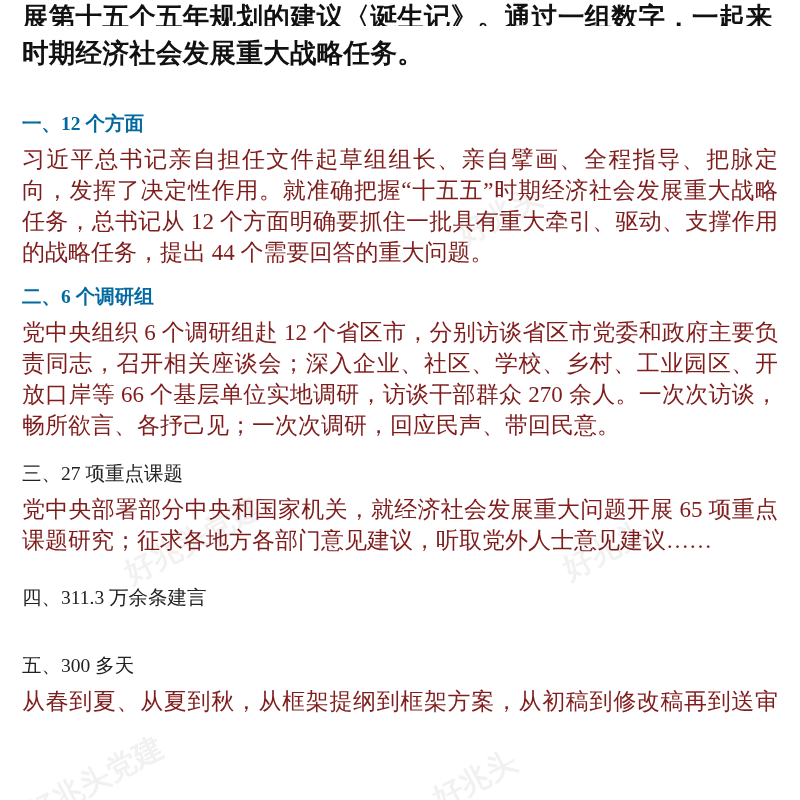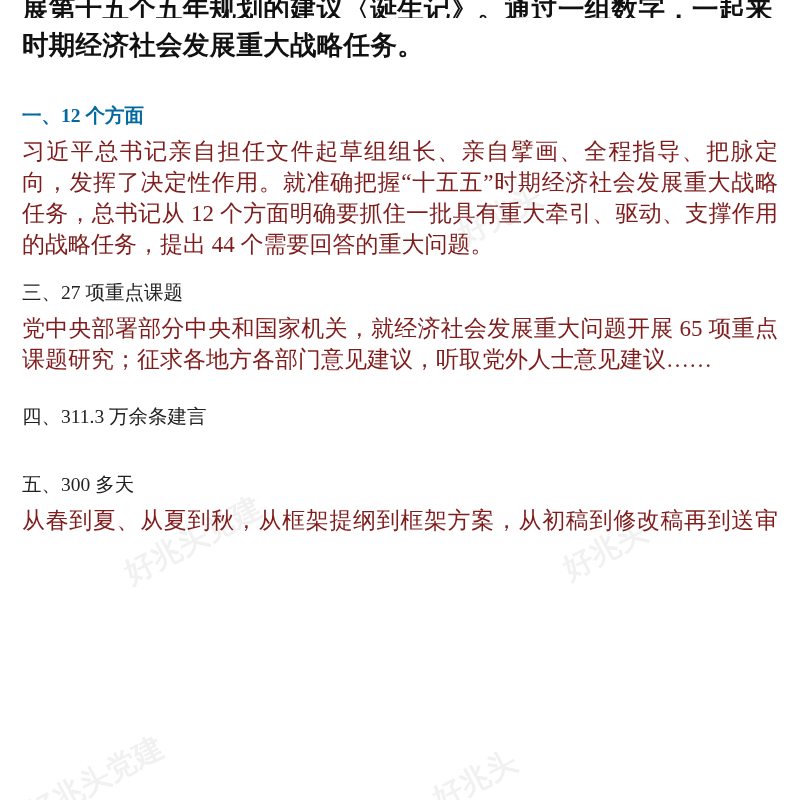--- a/index.html
+++ b/index.html
@@ -41,21 +41,21 @@
   .wm4 { left: 20px; top: 760px; font-size: 30px; }
   .wm5 { left: 430px; top: 760px; font-size: 30px; }
 
   .lead {
     font-size: 26.5px;
     line-height: 46px;
     letter-spacing: 0.3px;
     font-weight: bold;
     color: #111;
     margin: 0;
-    padding-top: 4px;
+    padding-top: 12px;
   }
   .lead-line1 {
     position: relative;
     top: -18px;
     white-space: nowrap;
     overflow: hidden;
     height: 32px;
   }
   .lead-line2 {
     position: relative;
@@ -107,20 +107,24 @@
   <div class="lead">
     <div class="lead-line1">展第十五个五年规划的建议〈诞生记》。通过一组数字，一起来</div>
     <div class="lead-line2">时期经济社会发展重大战略任务。</div>
   </div>
 
   <div class="section s1">
     <h2 class="sec-head">一、12 个方面</h2>
     <p class="sec-body">习近平总书记亲自担任文件起草组组长、亲自擘画、全程指导、把脉定向，发挥了决定性作用。就准确把握“十五五”时期经济社会发展重大战略任务，总书记从 12 个方面明确要抓住一批具有重大牵引、驱动、支撑作用的战略任务，提出 44 个需要回答的重大问题。</p>
   </div>
 
+  <div class="section s2">
+    <h2 class="sec-head">二、6 个调研组</h2>
+    <p class="sec-body">党中央组织 6 个调研组赴 12 个省区市，分别访谈省区市党委和政府主要负责同志，召开相关座谈会；深入企业、社区、学校、乡村、工业园区、开放口岸等 66 个基层单位实地调研，访谈干部群众 270 余人。一次次访谈，畅所欲言、各抒己见；一次次调研，回应民声、带回民意。</p>
+  </div>
 
   <div class="section s3">
     <h2 class="sec-head thin">三、27 项重点课题</h2>
     <p class="sec-body">党中央部署部分中央和国家机关，就经济社会发展重大问题开展 65 项重点课题研究；征求各地方各部门意见建议，听取党外人士意见建议……</p>
   </div>
 
   <div class="section s4">
     <h2 class="sec-head thin">四、311.3 万余条建言</h2>
   </div>
 

